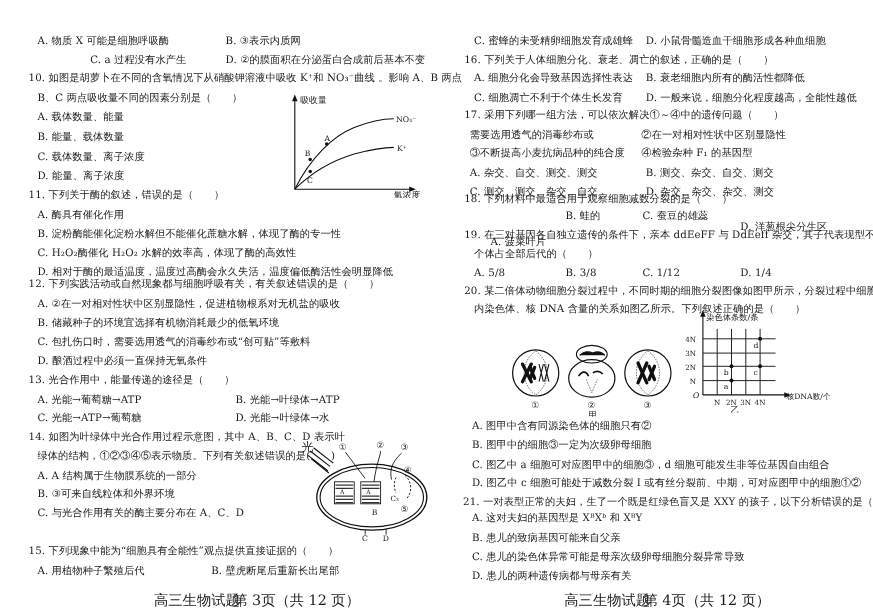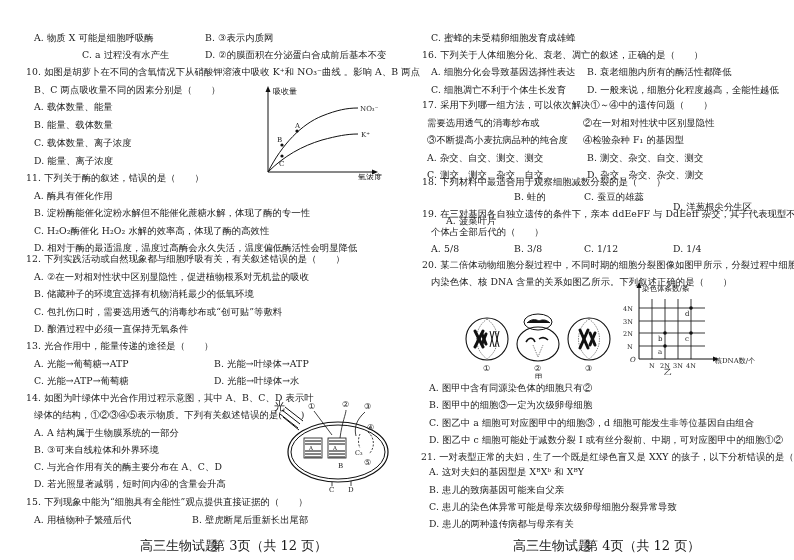--- a/index.html
+++ b/index.html
@@ -64,21 +64,20 @@
   <div class="ln" style="left:34px;top:358px;">A. 光能→葡萄糖→ATP</div>
   <div class="ln" style="left:214px;top:358px;">B. 光能→叶绿体→ATP</div>
   <div class="ln" style="left:34px;top:375px;">C. 光能→ATP→葡萄糖</div>
   <div class="ln" style="left:214px;top:375px;">D. 光能→叶绿体→水</div>
 
   <div class="ln" style="left:26px;top:392px;">14. 如图为叶绿体中光合作用过程示意图，其中 A、B、C、D 表示叶</div>
   <div class="ln" style="left:34px;top:409px;">绿体的结构，①②③④⑤表示物质。下列有关叙述错误的是(　　)</div>
   <div class="ln" style="left:34px;top:427px;">A. A 结构属于生物膜系统的一部分</div>
   <div class="ln" style="left:34px;top:444px;">B. ③可来自线粒体和外界环境</div>
   <div class="ln" style="left:34px;top:461px;">C. 与光合作用有关的酶主要分布在 A、C、D</div>
-  <div class="ln" style="left:34px;top:478px;">D. 若光照显著减弱，短时间内④的含量会升高</div>
 
   <svg style="position:absolute;left:272px;top:392px;" width="122" height="100" viewBox="0 0 122 100">
     <text x="2" y="18" font-size="11">光</text>
     <g stroke="#111" stroke-width="1">
       <line x1="10" y1="18" x2="28" y2="32"></line>
         <line x1="13" y1="15" x2="31" y2="29"></line>
       <line x1="8" y1="22" x2="26" y2="36"></line>
         <line x1="11" y1="25" x2="27" y2="38"></line>
     </g>
     <ellipse cx="66" cy="60" rx="50" ry="30" fill="none" stroke="#111" stroke-width="1.2"></ellipse>
@@ -128,20 +127,21 @@
   <div class="ln" style="left:34px;top:514px;">A. 用植物种子繁殖后代</div>
   <div class="ln" style="left:192px;top:514px;">B. 壁虎断尾后重新长出尾部</div>
 
   <div class="footer" style="left:140px;top:537px;">高三生物试题</div>
   <div class="footer" style="left:212px;top:537px;">第 3页（共 12 页）</div>
 </div>
 
 <div class="page right">
 
   <div class="ln" style="left:34px;top:32px;">C. 蜜蜂的未受精卵细胞发育成雄蜂</div>
+  <div class="ln" style="left:190px;top:32px;">D. 小鼠骨髓造血干细胞形成各种血细胞</div>
 
   <div class="ln" style="left:25px;top:49px;">16. 下列关于人体细胞分化、衰老、凋亡的叙述，正确的是（　　）</div>
   <div class="ln" style="left:34px;top:66px;">A. 细胞分化会导致基因选择性表达</div>
   <div class="ln" style="left:190px;top:66px;">B. 衰老细胞内所有的酶活性都降低</div>
   <div class="ln" style="left:34px;top:84px;">C. 细胞凋亡不利于个体生长发育</div>
   <div class="ln" style="left:190px;top:84px;">D. 一般来说，细胞分化程度越高，全能性越低</div>
 
   <div class="ln" style="left:25px;top:99px;">17. 采用下列哪一组方法，可以依次解决①～④中的遗传问题（　　）</div>
   <div class="ln" style="left:30px;top:117px;">需要选用透气的消毒纱布或</div>
   <div class="ln" style="left:186px;top:117px;">②在一对相对性状中区别显隐性</div>

